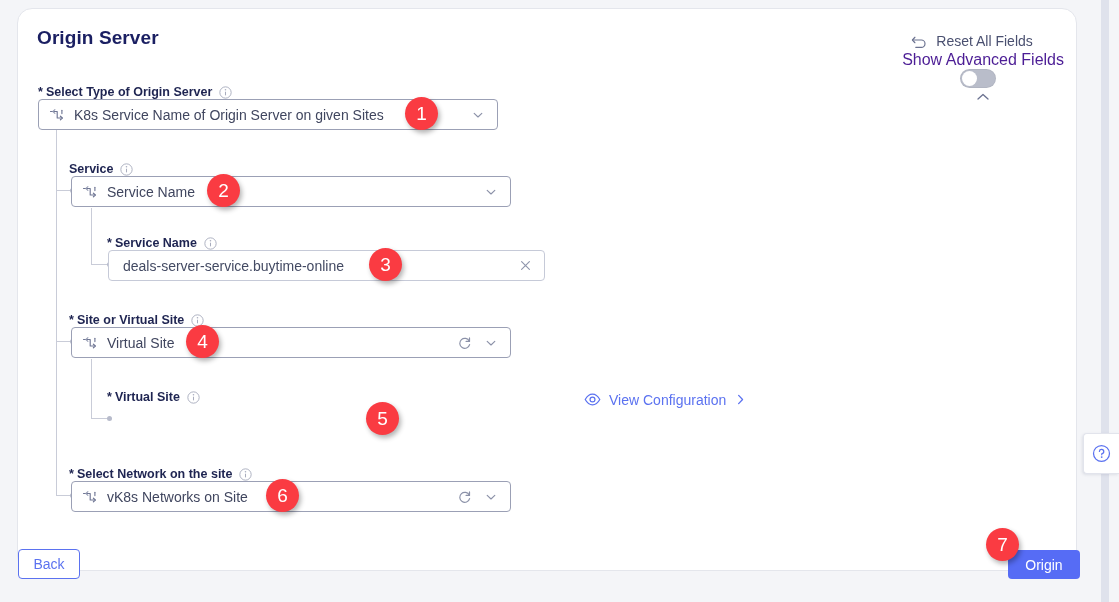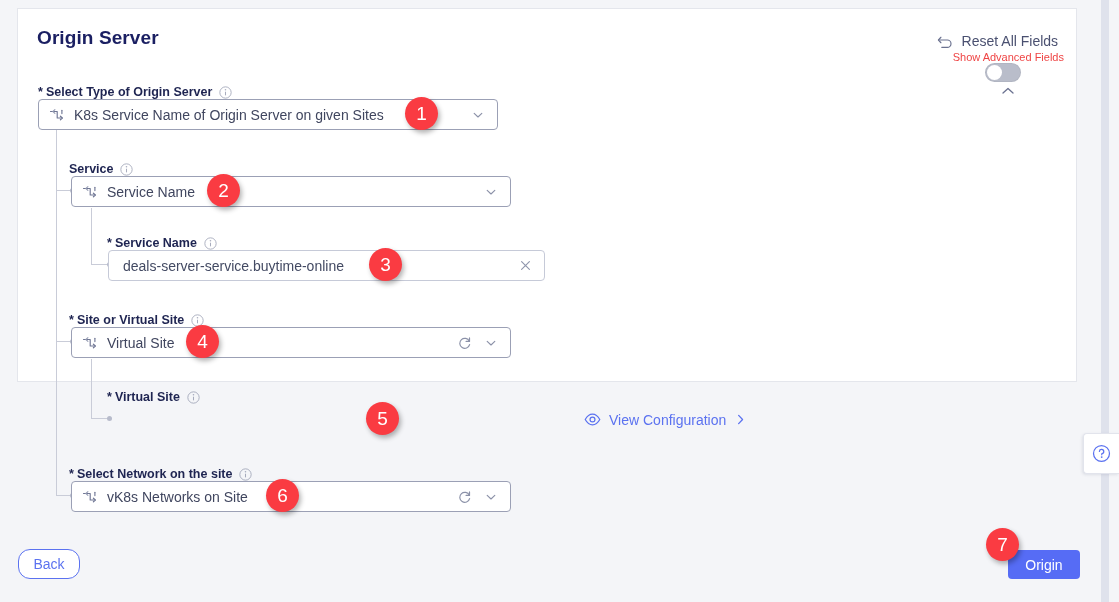--- a/index.html
+++ b/index.html
@@ -9,24 +9,24 @@
     background: #f4f5f8;
     font-family: "Liberation Sans", sans-serif;
     overflow: hidden;
   }
   .page { position: relative; width: 1119px; height: 602px; }
 
   
   .card {
     position: absolute;
     left: 17px; top: 8px;
-    width: 1060px; height: 374px;
+    width: 1060px; height: 563px;
     background: #ffffff;
     border: 1px solid #e4e6ec;
-    border-radius: 0;
+    border-radius: 15px;
   }
 
   
   .card-head {
     position: absolute; left: 0; top: 0; right: 0; height: 62px;
   }
   .card-title {
     position: absolute; left: 19px; top: 18px;
     font-size: 19px; font-weight: bold; color: #1a1f62;
     letter-spacing: .1px;
@@ -35,21 +35,21 @@
     position: absolute; right: 12px; top: 22px;
     display: flex; align-items: center; gap: 0; flex-direction: column;
   }
   .reset-btn {
     display: flex; align-items: center; gap: 8px;
     color: #4a5070; font-size: 14px; cursor: pointer;
     padding: 2px 4px;
   }
   .reset-ico { width: 17px; height: 15px; display: block; }
   .adv-label {
-    margin-left: 22px; color: #ef4444; font-size: 11px;
+    margin-left: 22px; color: #4c1d95; font-size: 16px;
   }
   .toggle {
     margin-left: 11px;
     width: 36px; height: 19px; border-radius: 10px;
     background: #b9bdca; position: relative; cursor: pointer;
     box-shadow: inset 0 0 0 1px rgba(0,0,0,.04);
   }
   .toggle .knob {
     position: absolute; left: 2px; top: 2px;
     width: 15px; height: 15px; border-radius: 50%;
@@ -107,21 +107,21 @@
     display: flex; align-items: center; gap: 8px;
     color: #5b72f0; font-size: 14px; cursor: pointer;
   }
   .viewcfg .eye { width: 17px; height: 17px; display: block; }
   .viewcfg .arr { width: 13px; height: 13px; display: block; }
 
   
   .back-btn {
     position: absolute; left: 18px; top: 549px;
     width: 62px; height: 30px;
-    border: 1px solid #5b72f0; border-radius: 12px;
+    border: 1px solid #5b72f0; border-radius: 4px;
     background: #fff; color: #5b72f0;
     font-size: 14px; font-family: "Liberation Sans", sans-serif;
     display: flex; align-items: center; justify-content: center;
     cursor: pointer;
   }
   .apply-btn {
     position: absolute; left: 1008px; top: 550px;
     width: 72px; height: 29px;
     border: none; border-radius: 4px;
     background: #566cf5; color: #fff;
@@ -347,21 +347,21 @@
       <span>
         <svg class="info-ico" viewBox="0 0 14 14">
           <circle cx="7" cy="7" r="6.1" fill="none" stroke="#8b91a8" stroke-width="1"></circle>
           <circle cx="7" cy="4.1" r=".85" fill="#8b91a8"></circle>
           <rect x="6.45" y="5.9" width="1.1" height="4.4" rx=".5" fill="#8b91a8"></rect>
         </svg>
       </span>
     </div>
 
 
-    <div class="viewcfg" style="left:566px; top:402px;text-align:right;">
+    <div class="viewcfg" style="left:566px; top:382px;text-align:right;">
       <span class="eye">
         <svg viewBox="0 0 18 18" width="17" height="17">
           <path d="M1.3 9 C3.6 4.9 6.2 3.4 9 3.4 C11.8 3.4 14.4 4.9 16.7 9 C14.4 13.1 11.8 14.6 9 14.6 C6.2 14.6 3.6 13.1 1.3 9 Z" fill="none" stroke="#5b72f0" stroke-width="1.3"></path>
           <circle cx="9" cy="9" r="2.6" fill="none" stroke="#5b72f0" stroke-width="1.3"></circle>
         </svg>
       </span>
       <span>View Configuration</span>
       <span class="arr">
         <svg viewBox="0 0 14 14" width="13" height="13">
           <path d="M5 2.6 L9.2 7 L5 11.4" fill="none" stroke="#5b72f0" stroke-width="1.4" stroke-linecap="round" stroke-linejoin="round"></path>

